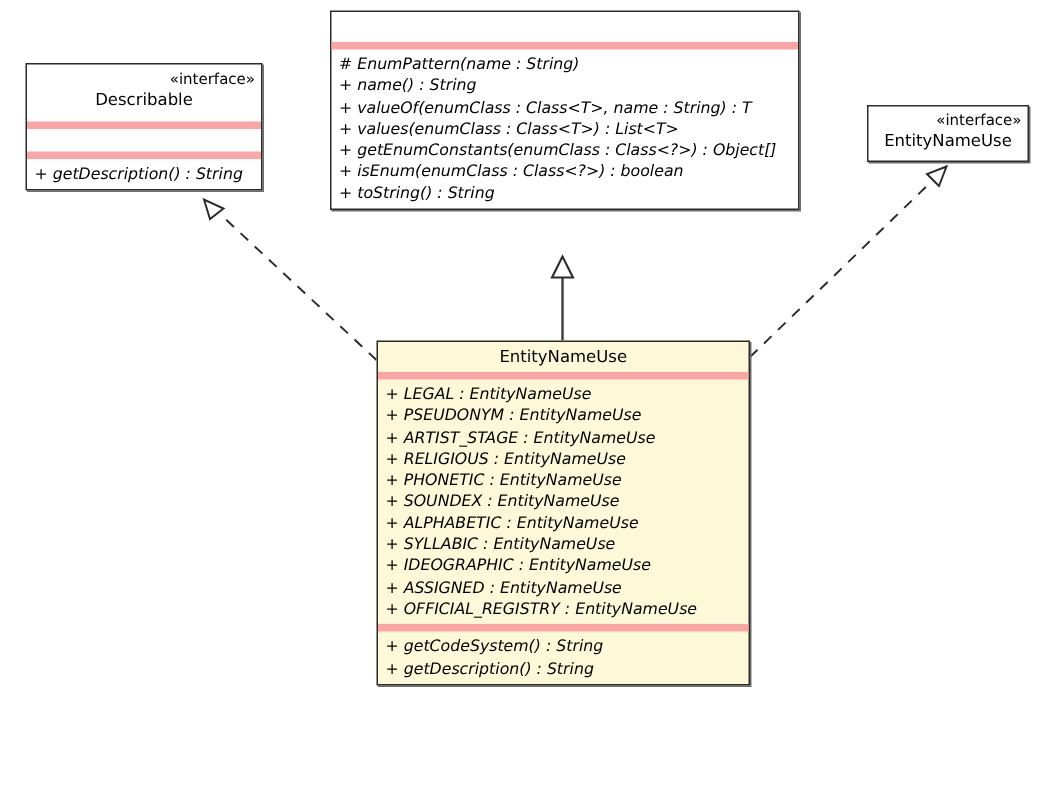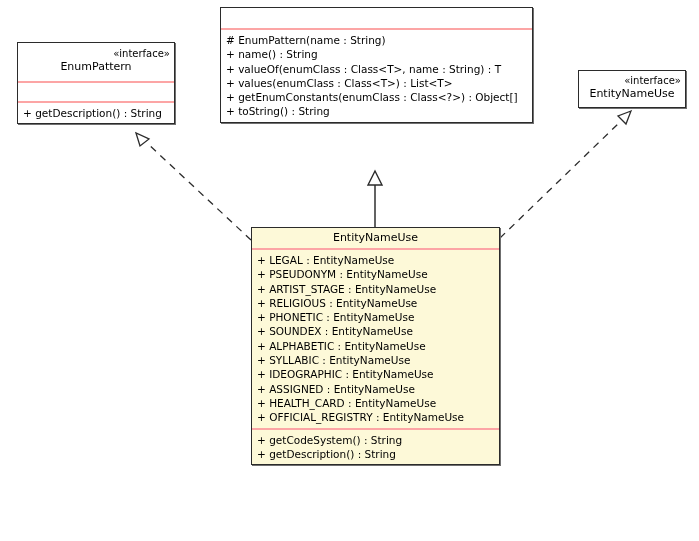--- a/index.html
+++ b/index.html
@@ -35,21 +35,22 @@
     box-shadow: 1px 1px 0 0 #6f6f6f;
     z-index: 2;
   }
   .node.classbox {
     background: #fdf9d8;
   }
   .compartment {
     box-sizing: border-box;
   }
   .compartment + .compartment {
-    border-top: 2px solid #fca5a5;
+    border-top: 5px solid #fca5a5;
+    font-style: italic;
   }
   .title-comp {
     text-align: center;
     padding: 3px 4px 4px 4px;
     line-height: 13px;
   }
   .stereotype {
     font-size: 10px;
     line-height: 12px;
     display: block;
@@ -123,36 +124,37 @@
 
     <g>
       <line x1="500" y1="238" x2="620" y2="122" stroke="#2b2b2b" stroke-width="1.3" stroke-dasharray="7,6"></line>
       <polygon points="631,111 618,116 626,124" fill="#ffffff" stroke="#2b2b2b" stroke-width="1.3"></polygon>
     </g>
   </svg>
 
   <div class="node" id="node-describable">
     <div class="compartment title-comp">
       <span class="stereotype">«interface»</span>
-      <span class="typename">EnumPattern</span>
+      <span class="typename">Describable</span>
     </div>
     <div class="compartment empty-comp"></div>
     <div class="compartment member-comp">
       <div class="member">+ getDescription() : String</div>
     </div>
   </div>
 
   <div class="node" id="node-enumpattern">
     <div class="compartment empty-comp"></div>
     <div class="compartment member-comp">
       <div class="member"># EnumPattern(name : String)</div>
       <div class="member">+ name() : String</div>
       <div class="member">+ valueOf(enumClass : Class&lt;T&gt;, name : String) : T</div>
       <div class="member">+ values(enumClass : Class&lt;T&gt;) : List&lt;T&gt;</div>
       <div class="member">+ getEnumConstants(enumClass : Class&lt;?&gt;) : Object[]</div>
+      <div class="member">+ isEnum(enumClass : Class&lt;?&gt;) : boolean</div>
       <div class="member">+ toString() : String</div>
     </div>
   </div>
 
   <div class="node" id="node-entitynameuse-iface">
     <div class="compartment title-comp">
       <span class="stereotype">«interface»</span>
       <span class="typename">EntityNameUse</span>
     </div>
   </div>
@@ -165,21 +167,20 @@
       <div class="member">+ LEGAL : EntityNameUse</div>
       <div class="member">+ PSEUDONYM : EntityNameUse</div>
       <div class="member">+ ARTIST_STAGE : EntityNameUse</div>
       <div class="member">+ RELIGIOUS : EntityNameUse</div>
       <div class="member">+ PHONETIC : EntityNameUse</div>
       <div class="member">+ SOUNDEX : EntityNameUse</div>
       <div class="member">+ ALPHABETIC : EntityNameUse</div>
       <div class="member">+ SYLLABIC : EntityNameUse</div>
       <div class="member">+ IDEOGRAPHIC : EntityNameUse</div>
       <div class="member">+ ASSIGNED : EntityNameUse</div>
-      <div class="member">+ HEALTH_CARD : EntityNameUse</div>
       <div class="member">+ OFFICIAL_REGISTRY : EntityNameUse</div>
     </div>
     <div class="compartment member-comp">
       <div class="member">+ getCodeSystem() : String</div>
       <div class="member">+ getDescription() : String</div>
     </div>
   </div>
 
 </div>
 

